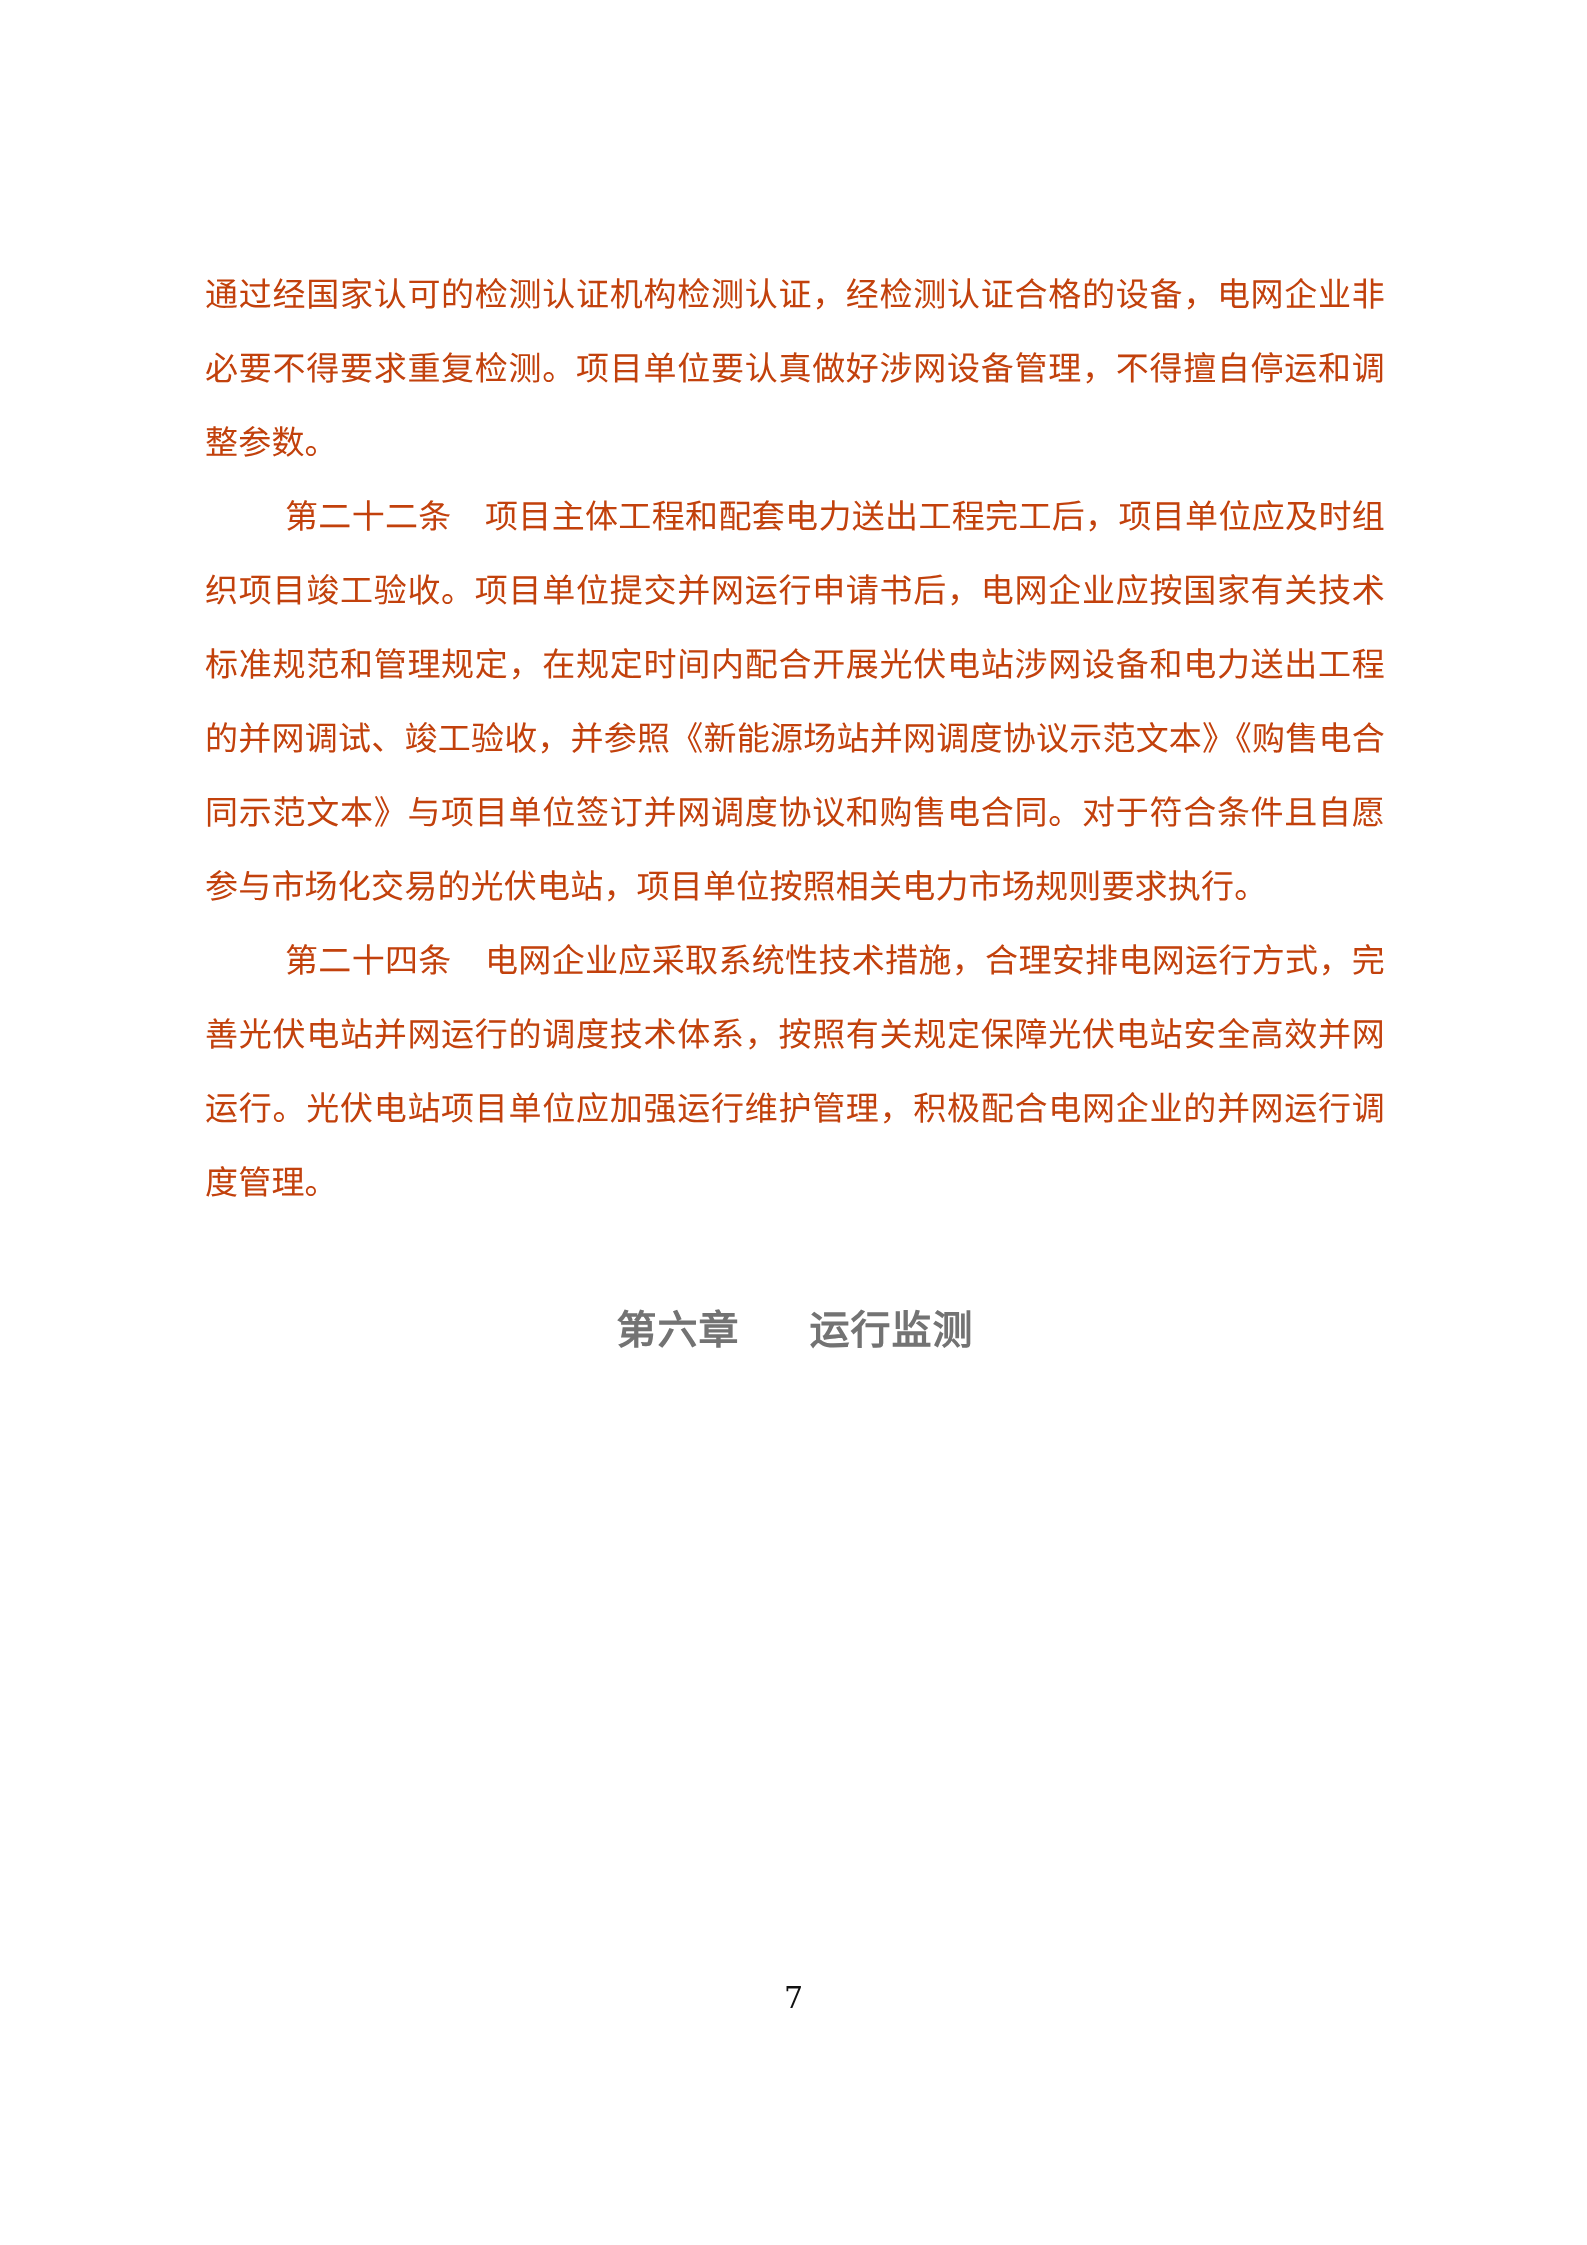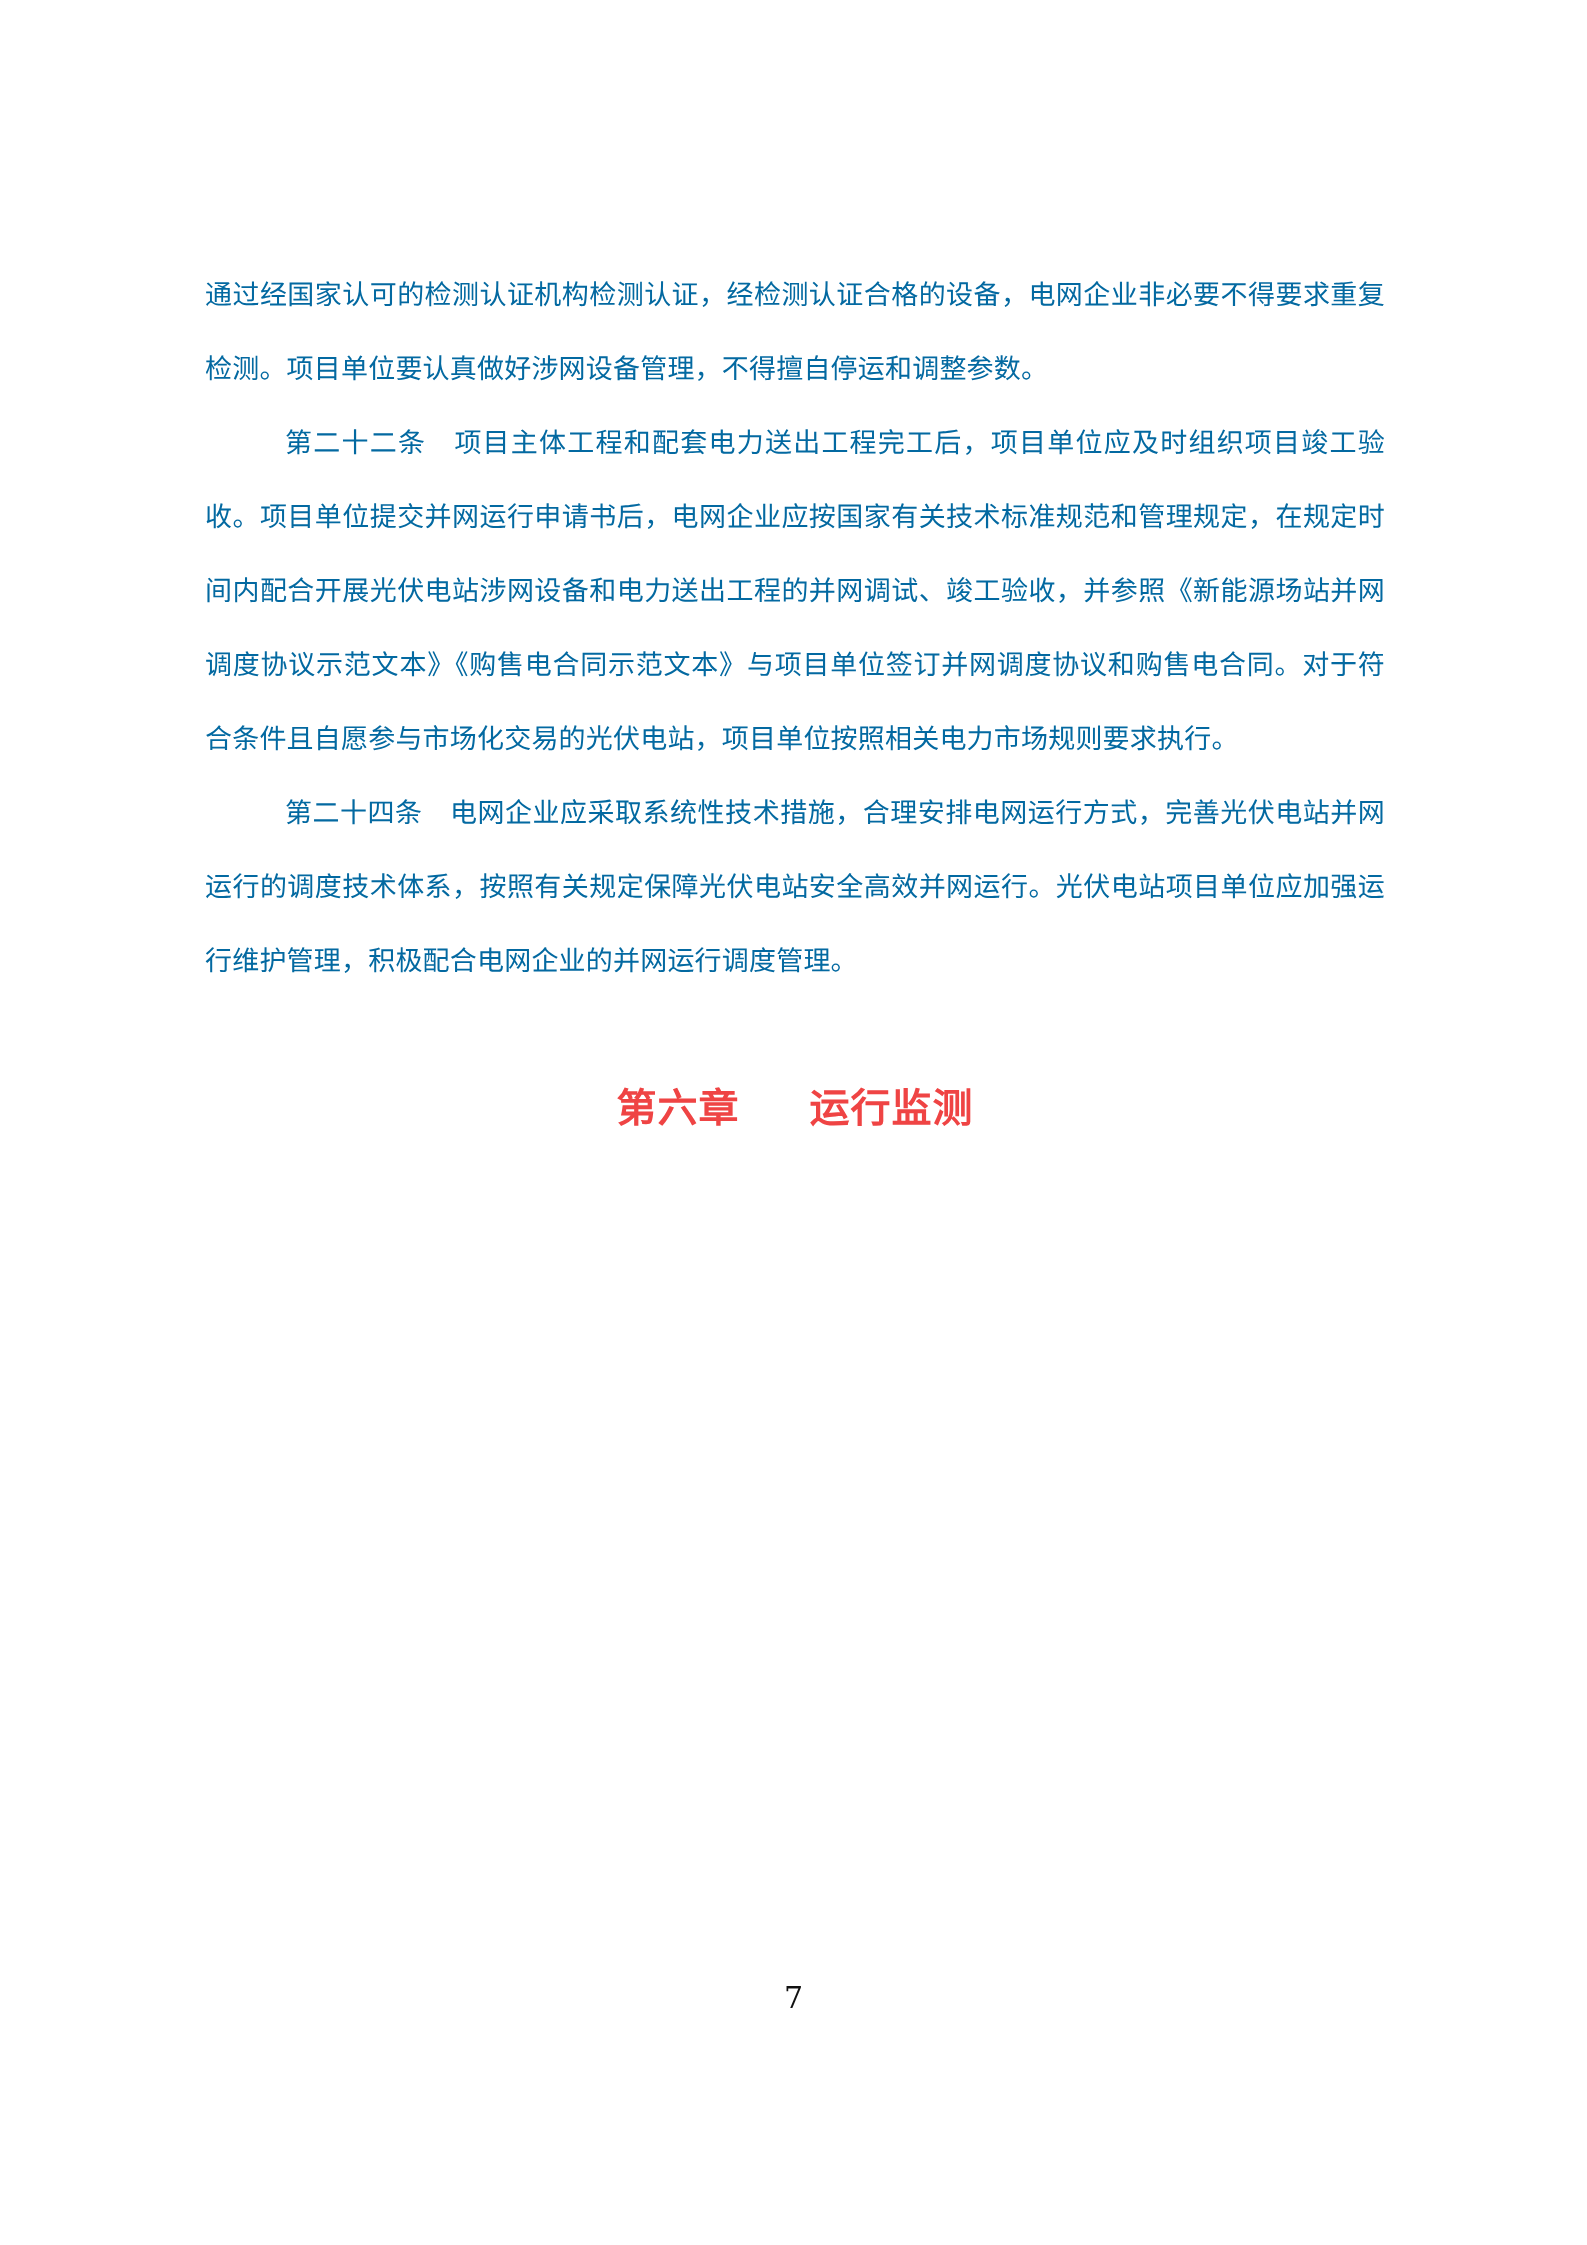--- a/index.html
+++ b/index.html
@@ -21,38 +21,38 @@
     box-sizing: border-box;
     overflow: hidden;
   }
   .content {
     position: absolute;
     left: 205px;
     top: 258px;
     width: 1180px;
   }
   .para {
-    font-size: 27px;
+    font-size: 33px;
     line-height: 74px;
     letter-spacing: 0.2px;
     text-align: justify;
     text-justify: inter-ideograph;
     margin: 0 0 0 0;
-    color: #0369a1;
+    color: #c2410c;
   }
   .indent {
     text-indent: 80px;
   }
   .chapter {
     margin-top: 78px;
     text-align: center;
     font-size: 40px;
     font-weight: bold;
     letter-spacing: 1px;
-    color: #ef4444;
+    color: #737373;
   }
   .chapter .gap {
     display: inline-block;
     width: 40px;
   }
   .page-number {
     position: absolute;
     left: 0;
     right: 0;
     top: 1980px;

